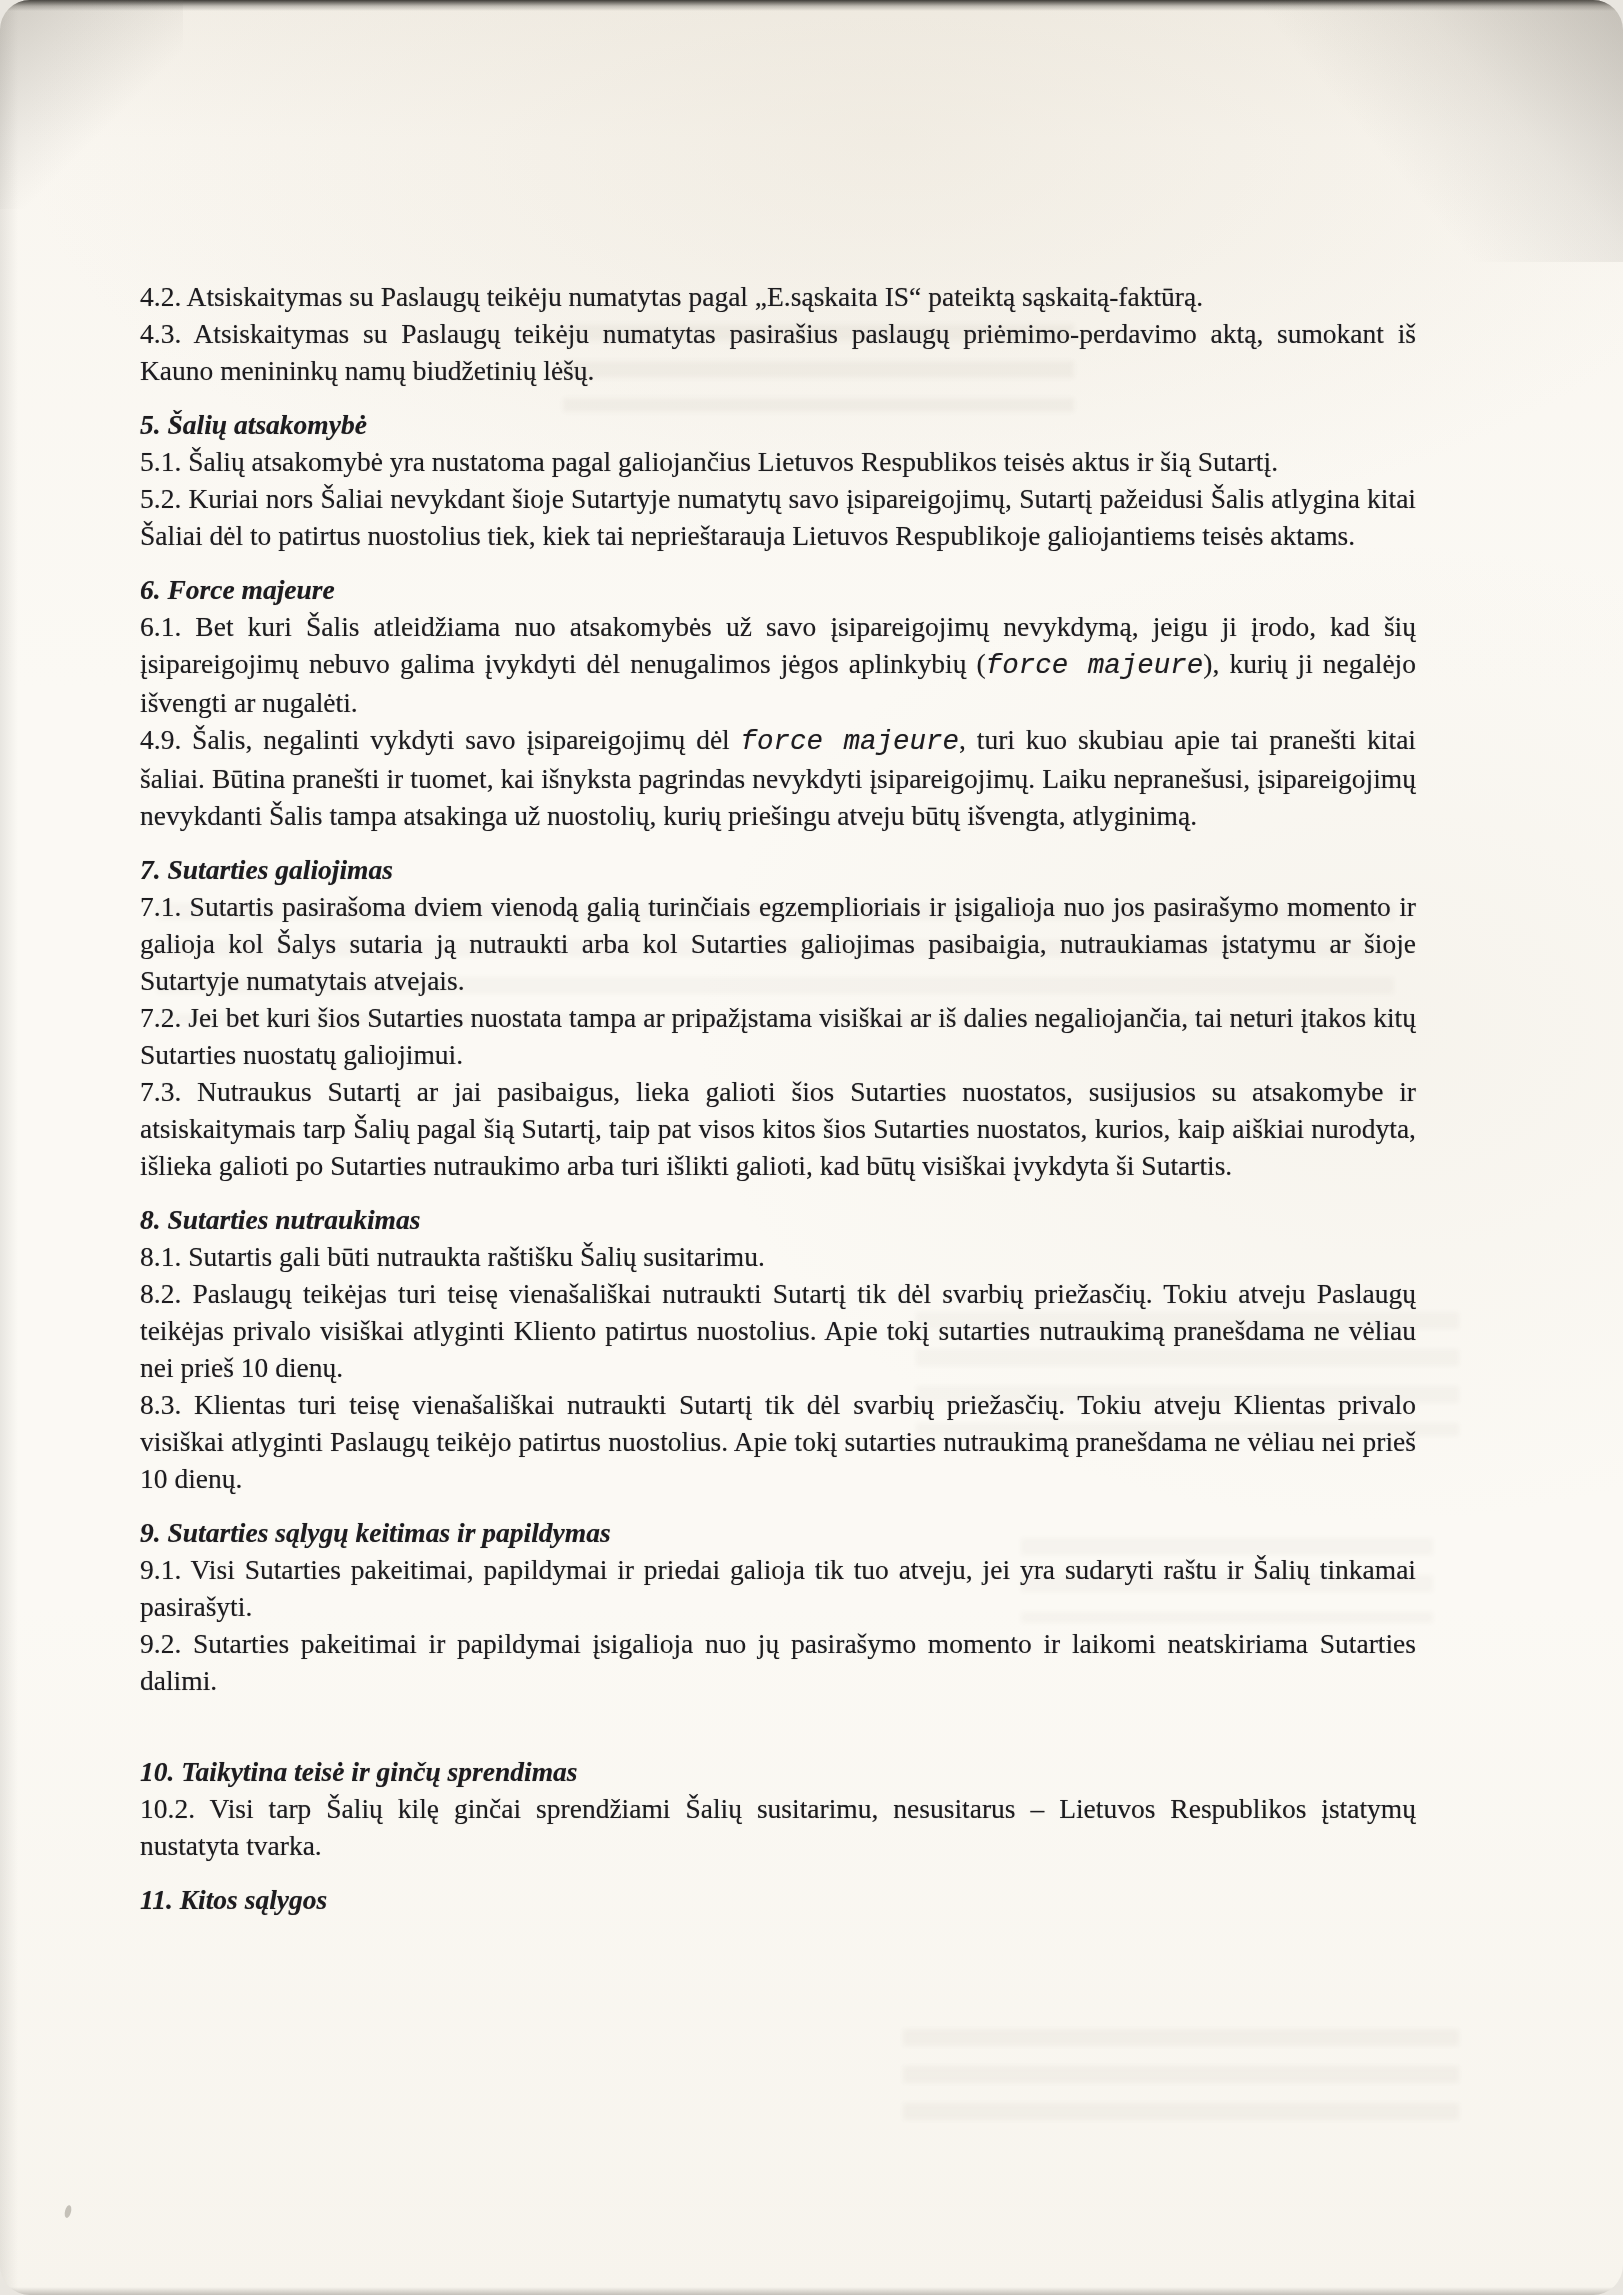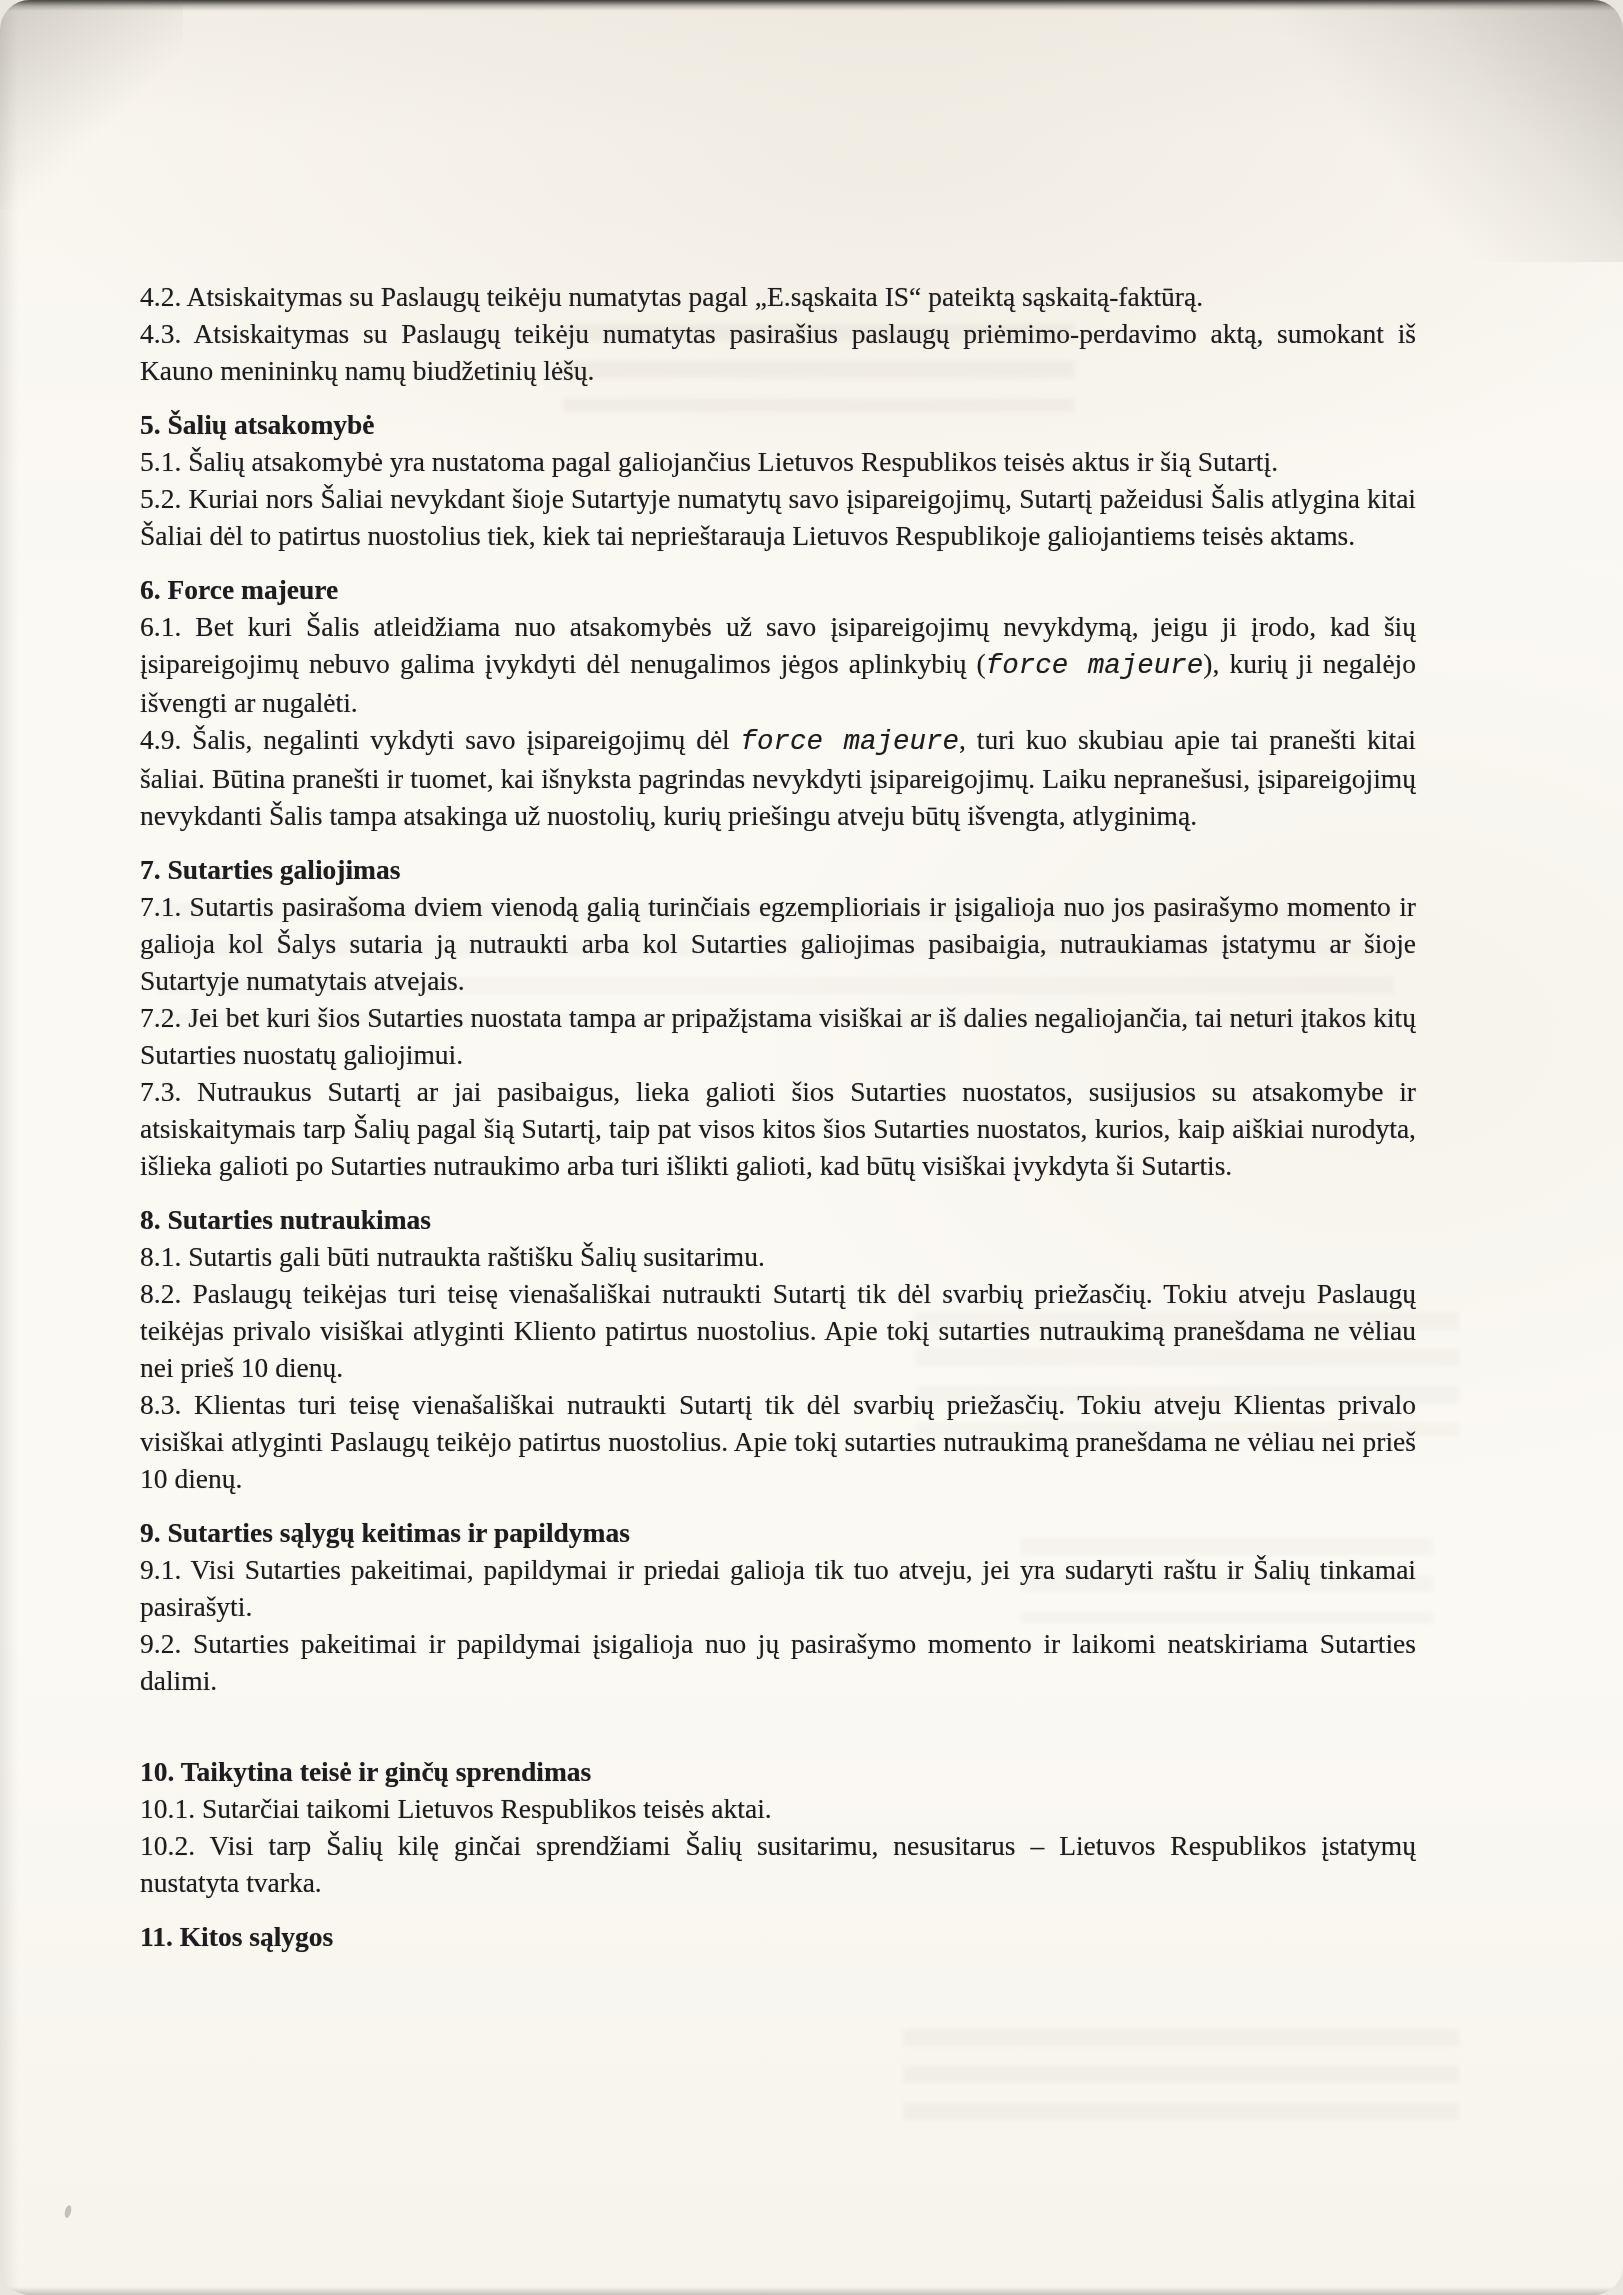--- a/index.html
+++ b/index.html
@@ -52,21 +52,21 @@
   .content {
     position: absolute; left: 140px; top: 278px; width: 1276px;
     font-size: 27.5px; line-height: 37px;
     text-align: justify;
     text-shadow: 0 0 0.8px rgba(25,24,28,0.45);
   }
   .content p { margin: 0; }
   .sec { margin-top: 17px; }
   .sec-10 { margin-top: 54px; }
   .sec-11 { }
-  .sec-heading { margin: 0; font-size: 27.5px; font-weight: bold; }
+  .sec-heading { margin: 0; font-size: 27.5px; font-weight: bold; font-style: italic; }
   .fm { font-style: italic; font-family: Liberation Mono, monospace; }
 </style>
 </head>
 <body>
 
 <div class="page">
 
   <div class="edge-top"></div>
   <div class="corner-tr"></div>
   <div class="corner-tl"></div>
@@ -112,21 +112,20 @@
     </section>
 
     <section class="sec">
       <h3 class="sec-heading">9. Sutarties sąlygų keitimas ir papildymas</h3>
       <p>9.1. Visi Sutarties pakeitimai, papildymai ir priedai galioja tik tuo atveju, jei yra sudaryti raštu ir Šalių tinkamai pasirašyti.</p>
       <p>9.2. Sutarties pakeitimai ir papildymai įsigalioja nuo jų pasirašymo momento ir laikomi neatskiriama Sutarties dalimi.</p>
     </section>
 
     <section class="sec sec-10">
       <h3 class="sec-heading">10. Taikytina teisė ir ginčų sprendimas</h3>
-      <p>10.1. Sutarčiai taikomi Lietuvos Respublikos teisės aktai.</p>
       <p>10.2. Visi tarp Šalių kilę ginčai sprendžiami Šalių susitarimu, nesusitarus – Lietuvos Respublikos įstatymų nustatyta tvarka.</p>
     </section>
 
     <section class="sec sec-11">
       <h3 class="sec-heading">11. Kitos sąlygos</h3>
     </section>
 
   </div>
 </div>
 

